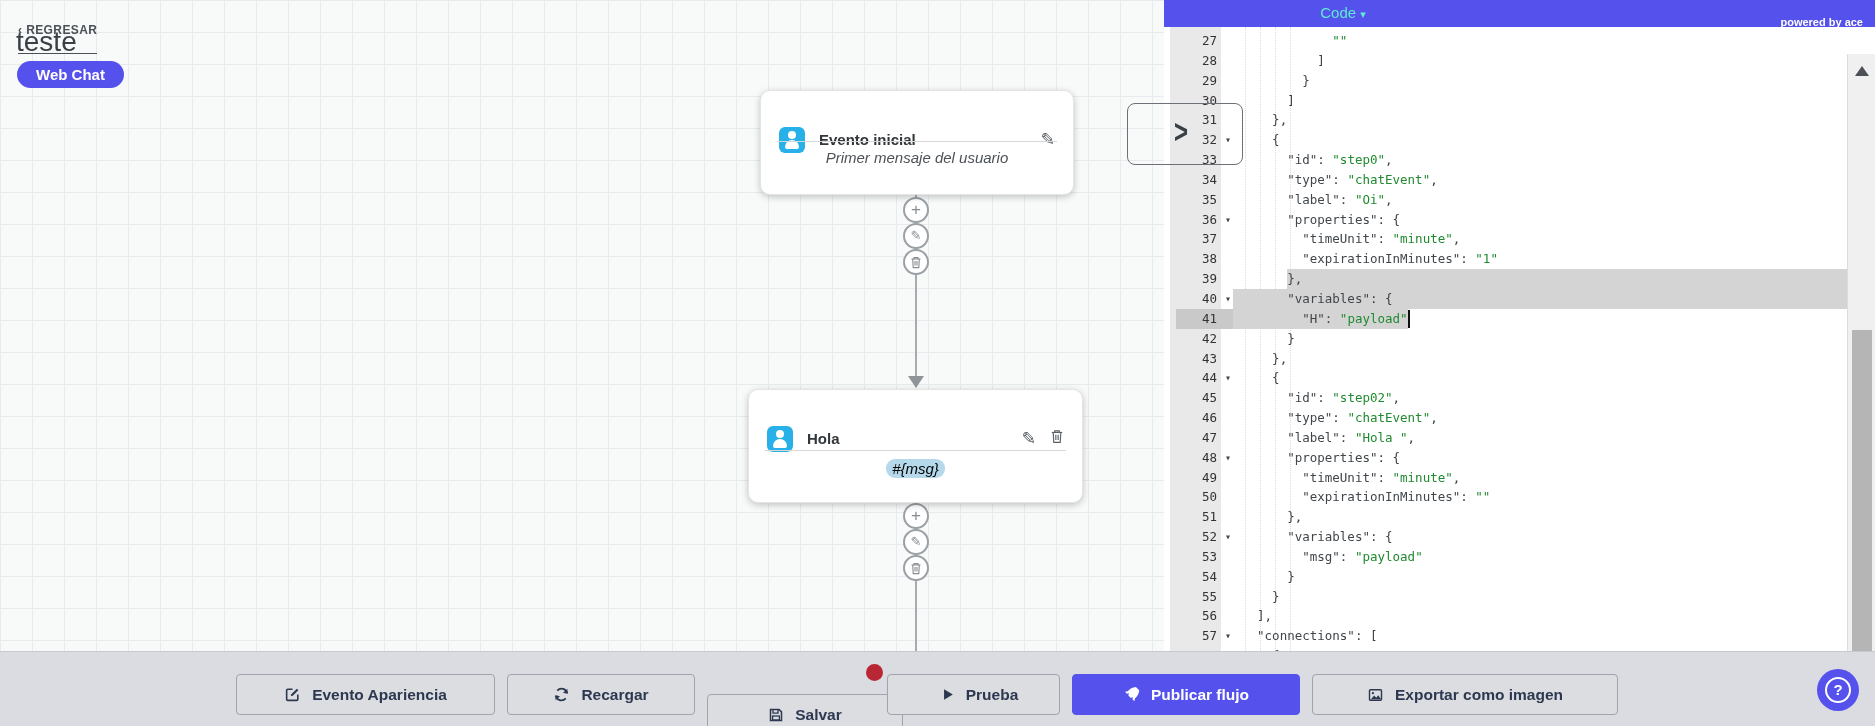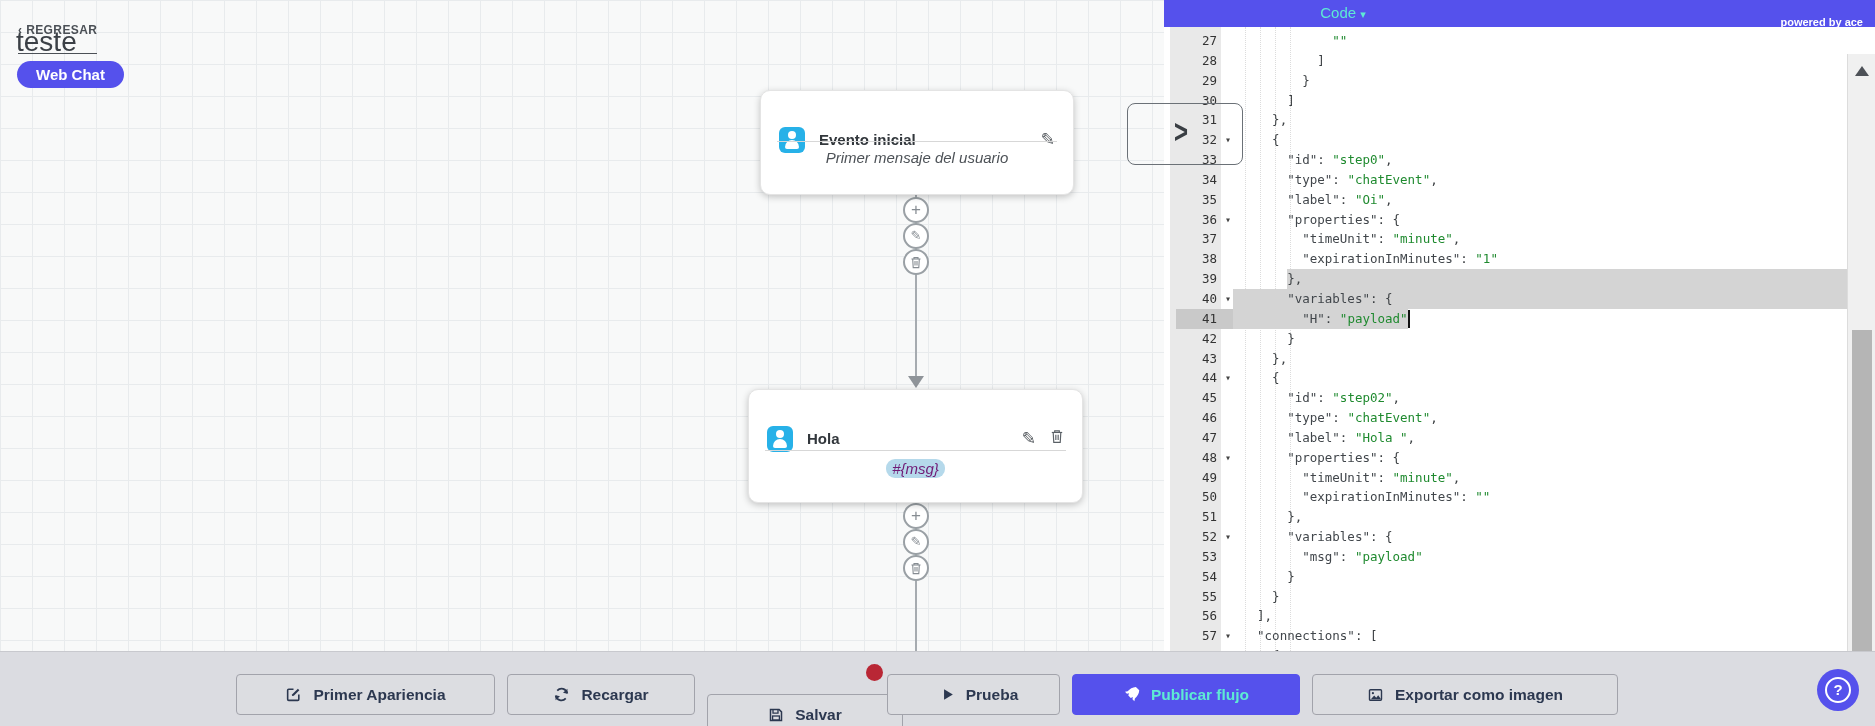--- a/index.html
+++ b/index.html
@@ -37,21 +37,21 @@
   .node-title { position:absolute; left:58px; top:16px; font-size:15px; font-weight:700; color:#32373c; }
   .node-edit { position:absolute; top:14px; font-size:17px; color:#4e5358; cursor:pointer; }
   .node-evento .node-edit { right:18px; }
   .node-hola .node-edit { right:46px; }
   .node-trash { position:absolute; right:18px; top:15px; cursor:pointer; }
   .node-divider { position:absolute; left:16px; right:16px; top:50px; height:1px; background:#d7d7d7; }
   .node-body { position:absolute; left:0; right:0; top:58px; text-align:center;
     font-style:italic; font-size:15px; color:#4d5257; }
   .node-hola .node-divider { top:60px; }
   .node-hola .node-body { top:70px; }
-  .msg-var { background:#b5d9eb; padding:1px 6px; color:#701a75;border-radius:9px; }
+  .msg-var { background:#b5d9eb; padding:1px 6px; color:#000000;border-radius:9px; }
 
   
   .connector { position:absolute; width:2px; background:#a6abb0; left:915px; }
   .conn-1 { top:195px; height:183px; }
   .conn-2 { top:503px; height:148px; }
   .arrow-head { position:absolute; left:908px; top:376px; width:0; height:0;
     border-left:8px solid transparent; border-right:8px solid transparent;
     border-top:12px solid #8f9499; }
   .conn-btn { position:absolute; left:903px; width:26px; height:26px; border-radius:50%;
     background:#fff; border:2px solid #9aa0a5; color:#868c92; text-align:center; cursor:pointer; }
@@ -107,21 +107,21 @@
     background:#dbdce1; border-top:1px solid #c8c9ce; }
   .tbtn { position:absolute; top:22px; height:41px; border:1px solid #a2a3ab; border-radius:4px;
     background:#dcdde1; color:#2c3850; font-family:"Liberation Sans", sans-serif;
     font-size:15.5px; font-weight:700; display:flex; align-items:center; justify-content:center;
     gap:11px; cursor:pointer; }
   .tbtn svg { flex:none; }
   .tbtn-edit    { left:236px; width:259px; }
   .tbtn-reload  { left:507px; width:188px; }
   .tbtn-save    { left:707px; width:196px;margin-top:20px; }
   .tbtn-test    { left:887px; width:173px;padding-left:12px; }
-  .tbtn-publish { left:1072px; width:228px; background:var(--accent); border-color:var(--accent); color:#5eead4; }
+  .tbtn-publish { left:1072px; width:228px; background:var(--accent); border-color:var(--accent); color:#ffffff; }
   .tbtn-export  { left:1312px; width:306px; }
   .notif-dot { position:absolute; left:866px; top:12px; width:17px; height:17px; border-radius:50%;
     background:var(--notifRed); z-index:5; }
   .help-btn { position:absolute; left:1817px; top:17px; width:42px; height:42px; border-radius:50%;
     background:var(--accent); cursor:pointer; z-index:5; }
   .help-btn .ring { position:absolute; left:8px; top:8px; width:26px; height:26px; border-radius:50%;
     border:2.5px solid #fff; color:#fff; font-size:15px; font-weight:700; text-align:center;
     line-height:21px; }
 </style>
 </head>
@@ -423,21 +423,21 @@
       </div>
     </div>
   </div>
 
   <div class="toolbar">
     <button class="tbtn tbtn-edit">
       <svg width="17" height="17" viewBox="0 0 16 16">
         <path d="M13 8v4.5c0 .6-.4 1-1 1H3.5c-.6 0-1-.4-1-1V4c0-.6.4-1 1-1H8" fill="none" stroke="#2c3850" stroke-width="1.5"></path>
         <path d="M6.5 9.5l1.8-.4 5.2-5.2-1.4-1.4-5.2 5.2z" fill="#2c3850"></path>
       </svg>
-      <span>Primer Apariencia</span>
+      <span>Evento Apariencia</span>
     </button>
     <button class="tbtn tbtn-reload">
       <svg width="17" height="17" viewBox="0 0 16 16">
         <path d="M13.5 7A5.5 5.5 0 0 0 4 4.3" fill="none" stroke="#2c3850" stroke-width="1.6"></path>
         <polygon points="13.6,2.6 13.6,7.4 9.4,6.3" fill="#2c3850"></polygon>
         <path d="M2.5 9a5.5 5.5 0 0 0 9.5 2.7" fill="none" stroke="#2c3850" stroke-width="1.6"></path>
         <polygon points="2.4,13.4 2.4,8.6 6.6,9.7" fill="#2c3850"></polygon>
       </svg>
       <span>Recargar</span>
     </button>

